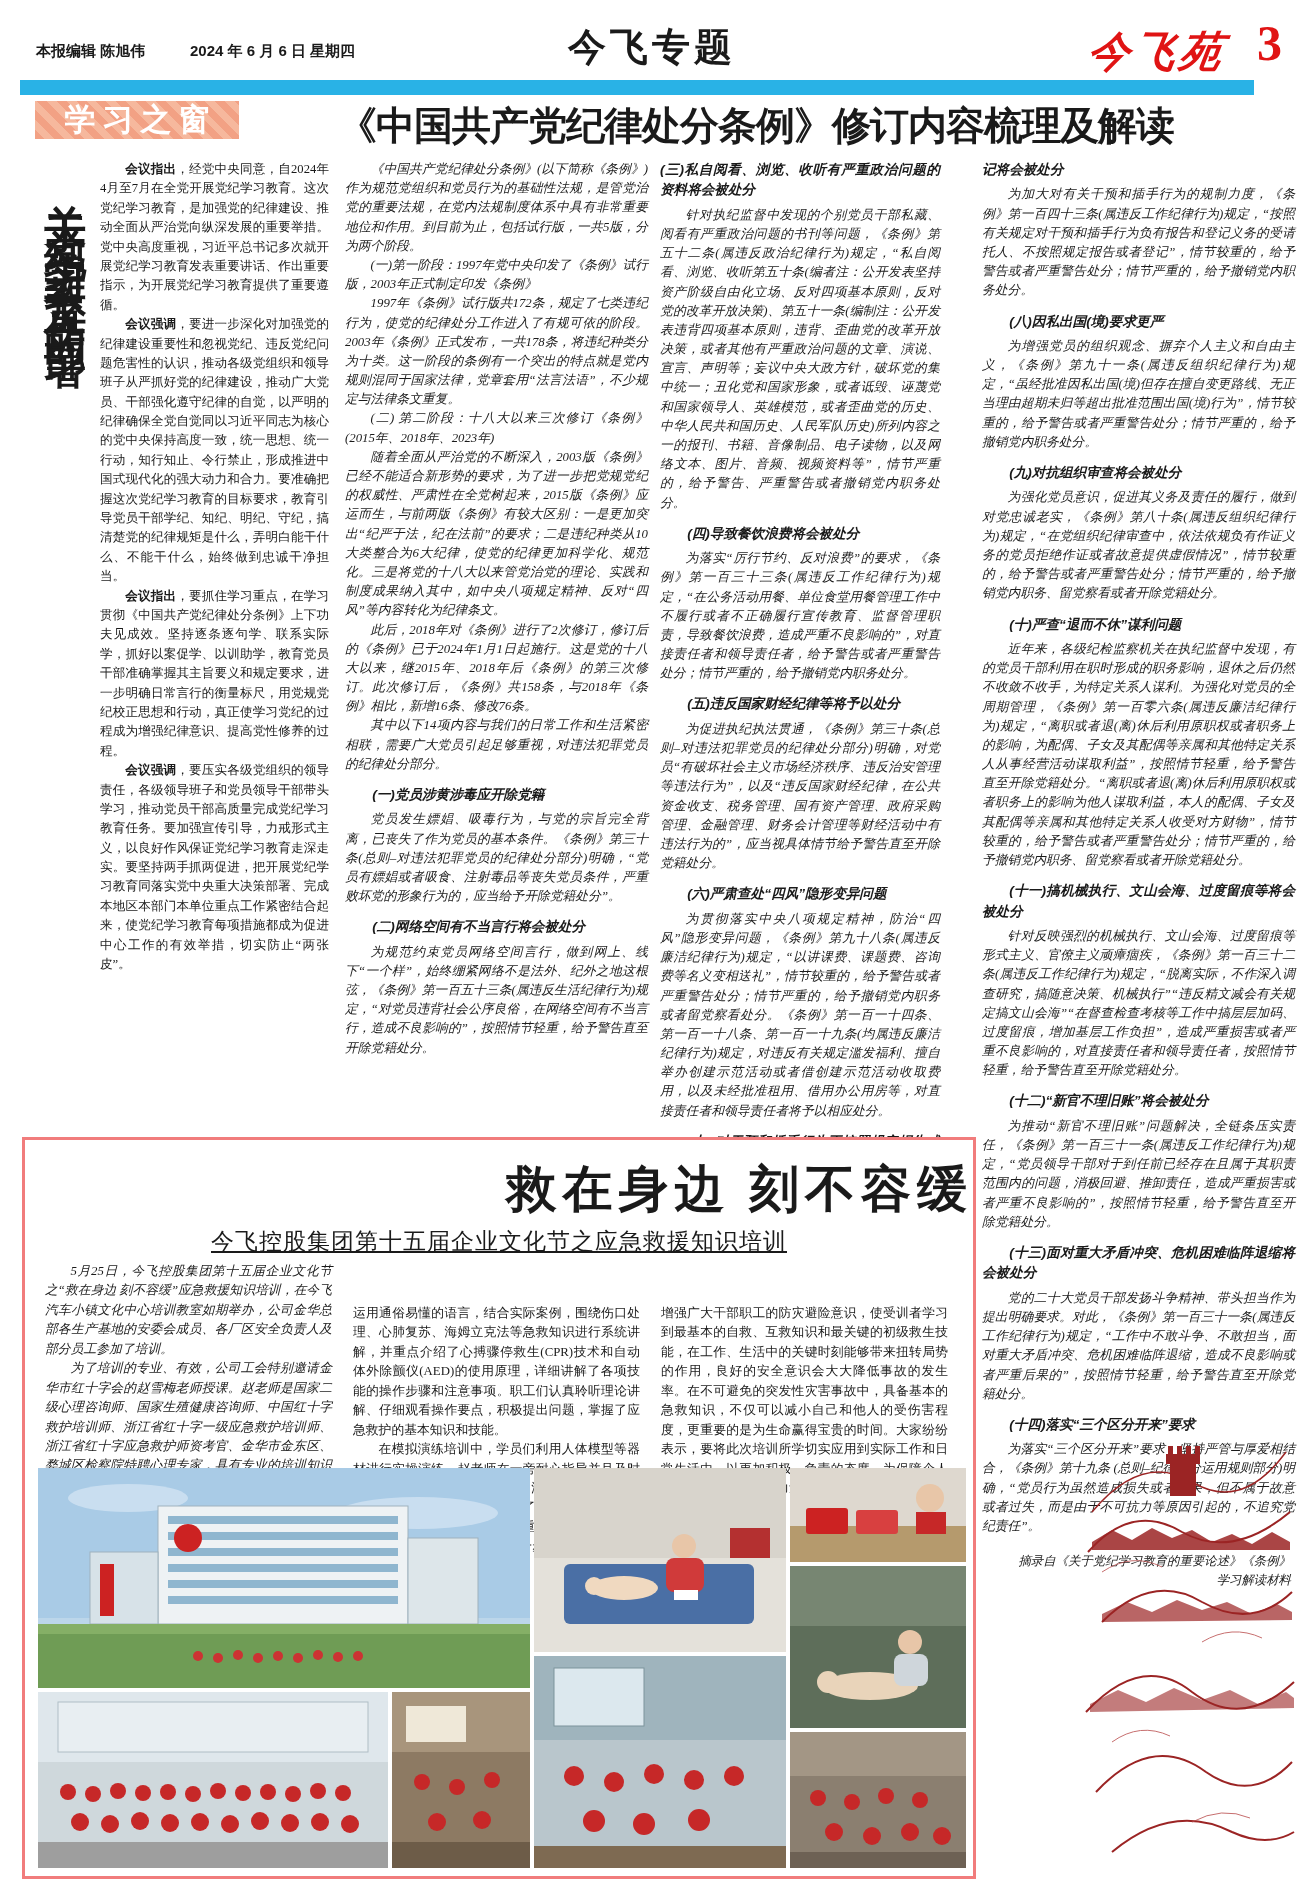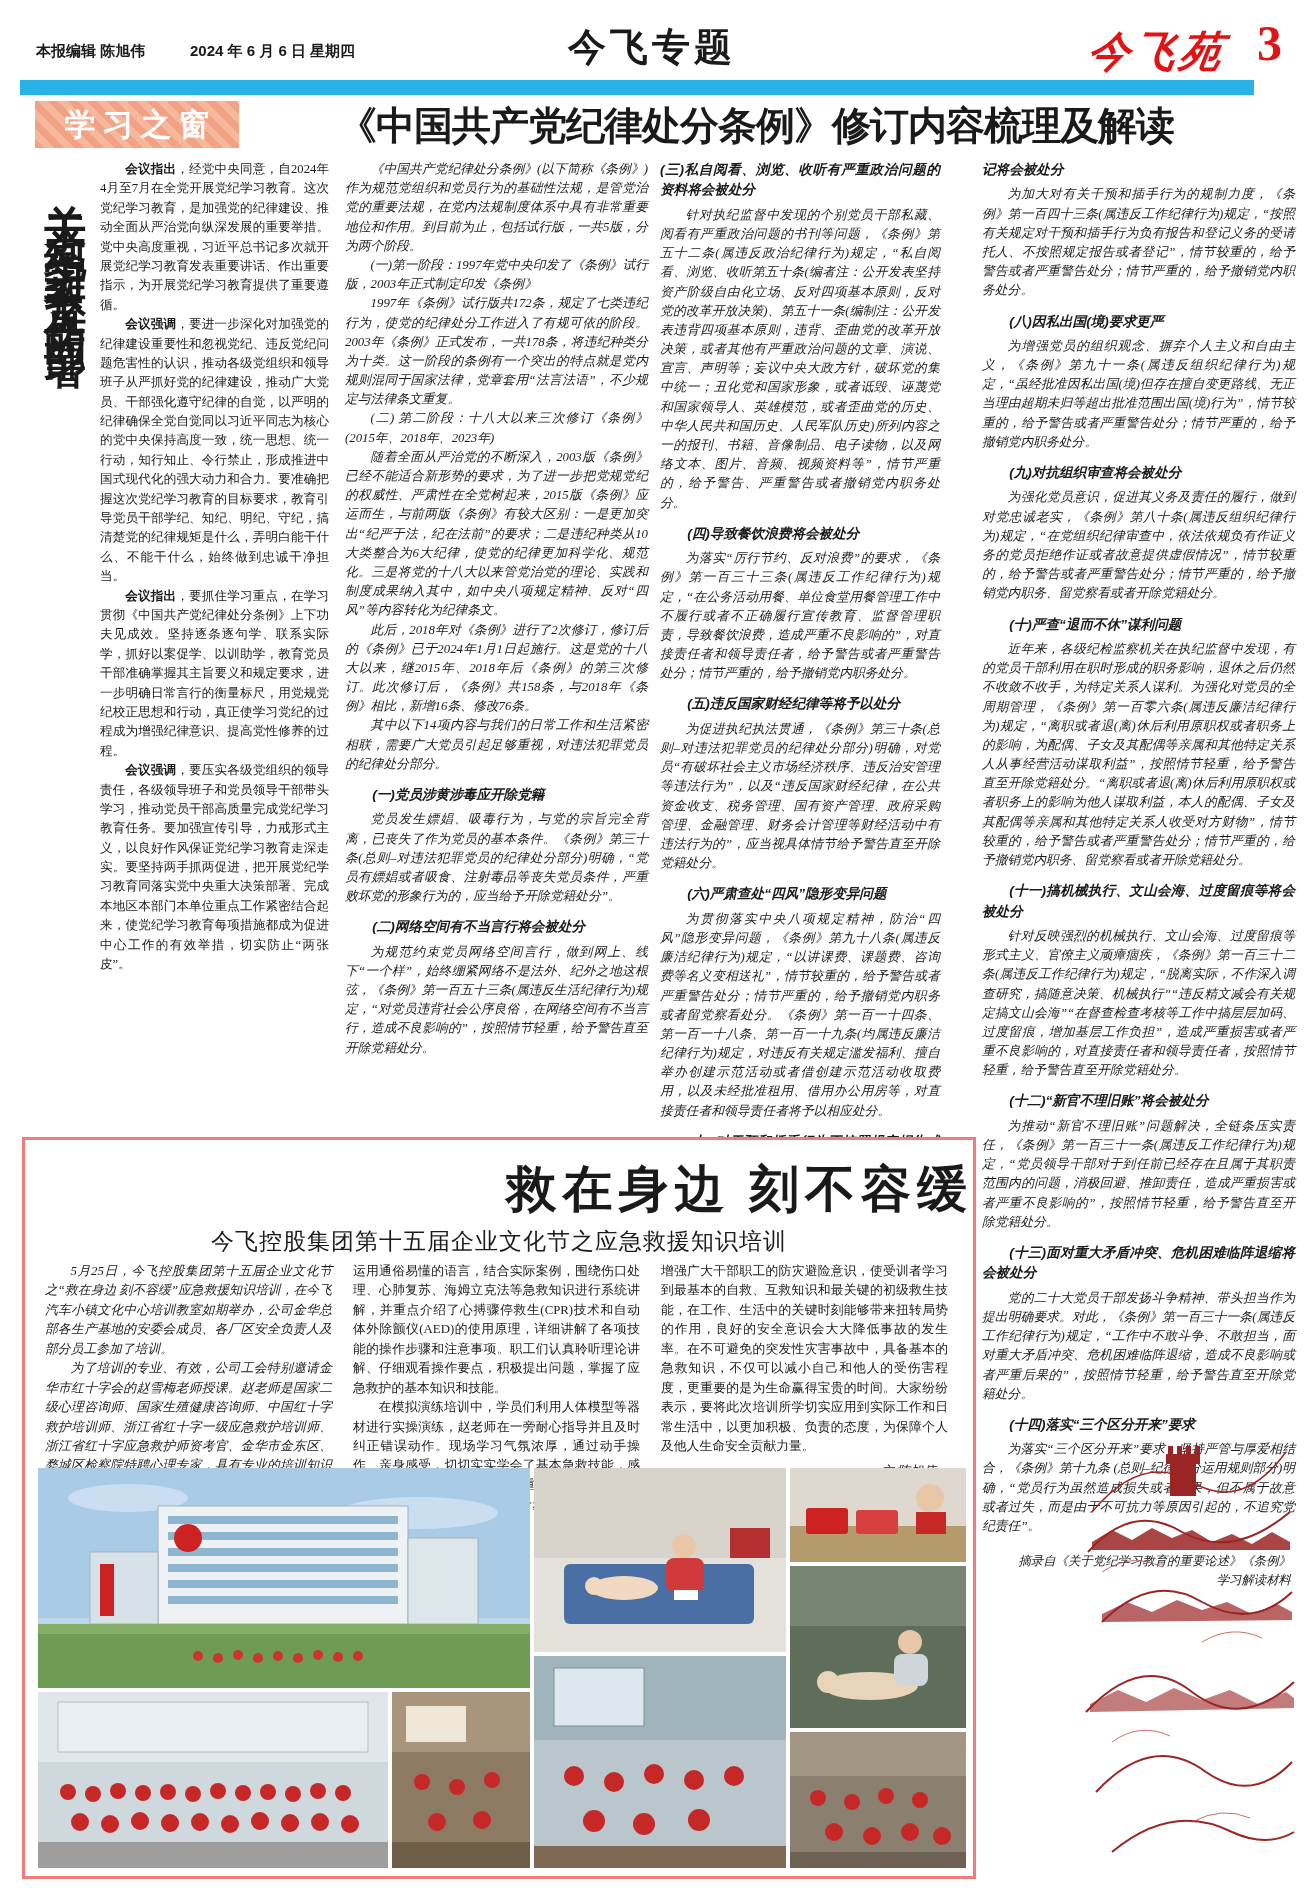--- a/index.html
+++ b/index.html
@@ -11,21 +11,21 @@
   #masthead{position:absolute;left:0;top:0;width:100%;height:96px;}
   #mh-editor{position:absolute;left:36px;top:42px;font-size:15px;font-weight:bold;}
   #mh-date{position:absolute;left:190px;top:42px;font-size:15px;font-weight:bold;}
   #mh-topic{position:absolute;left:0;right:0;top:22px;text-align:center;font-size:38px;font-weight:bold;letter-spacing:4px;}
   #mh-brand{position:absolute;right:78px;top:24px;font-size:42px;font-weight:bold;color:#e01414;
             font-style:italic;transform:skewX(-8deg);letter-spacing:4px;}
   #mh-page{position:absolute;right:22px;top:14px;font-size:50px;font-weight:bold;color:#e01414;}
   #cyan-bar{position:absolute;left:20px;top:80px;width:1234px;height:15px;}
 
   
-  #study-box{position:absolute;left:35px;top:101px;width:204px;height:47px;
+  #study-box{position:absolute;left:35px;top:101px;width:204px;height:38px;
              display:flex;align-items:center;justify-content:center;}
   #study-box span{color:#ffffff;font-weight:bold;font-size:31px;letter-spacing:7px;padding-left:7px;}
   #main-headline{position:absolute;left:338px;top:99px;width:964px;font-size:39px;font-weight:bold;
                  letter-spacing:-1px;white-space:nowrap;}
 
   
   #side-title{position:absolute;left:42px;top:170px;height:760px;
               writing-mode:vertical-rl;text-orientation:upright;
               font-size:42px;font-weight:bold;letter-spacing:12px;line-height:1.1;}
   #side-body{position:absolute;left:100px;top:160px;width:229px;font-size:12.6px;line-height:1.54;text-align:justify;}
@@ -41,25 +41,25 @@
   .mcol h3{margin:11px 0 5px 0;font-size:13.6px;text-indent:2em;
            font-family:"Liberation Sans","DejaVu Sans",sans-serif;}
   .mcol h3.flush{text-indent:0;margin-top:0;}
   .mcol .note{margin-top:16px;text-align:right;white-space:pre-line;text-indent:0;font-size:12.4px;padding-right:4px;}
 
   
   #feature-box{position:absolute;left:22px;top:1137px;width:948px;height:736px;
                border:3px solid #f17c7c;background:#ffffff;}
   #f-headline{position:absolute;left:0;right:0;top:16px;text-align:right;
               font-size:50px;font-weight:bold;letter-spacing:6px;}
-  #f-subtitle{position:absolute;left:0;right:0;top:86px;text-align:center;font-size:23px;letter-spacing:1px;}
+  #f-subtitle{position:absolute;left:0;right:0;top:86px;text-align:center;font-size:23px;letter-spacing:1px;text-decoration:underline;}
   .fcol{position:absolute;top:1262px;width:287px;font-size:12.8px;line-height:1.52;text-align:justify;}
   #fcol1{left:45px;font-style:italic;} #fcol2{left:353px;} #fcol3{left:661px;}
   .fcol p{margin:0;text-indent:2em;}
-  .fcol p.flush{text-indent:0;}
+  .fcol p.flush{text-indent:0;margin-top:42px;}
   #f-credit{text-align:right;text-indent:0;padding-right:10px;margin-top:6px;}
 
   
   .photo{position:absolute;overflow:hidden;background:#ddd;}
   .photo svg{display:block;width:100%;height:100%;}
 
   
   #great-wall{position:absolute;left:1082px;top:1392px;width:214px;height:480px;}
   #great-wall svg{width:100%;height:100%;}
 </style>

